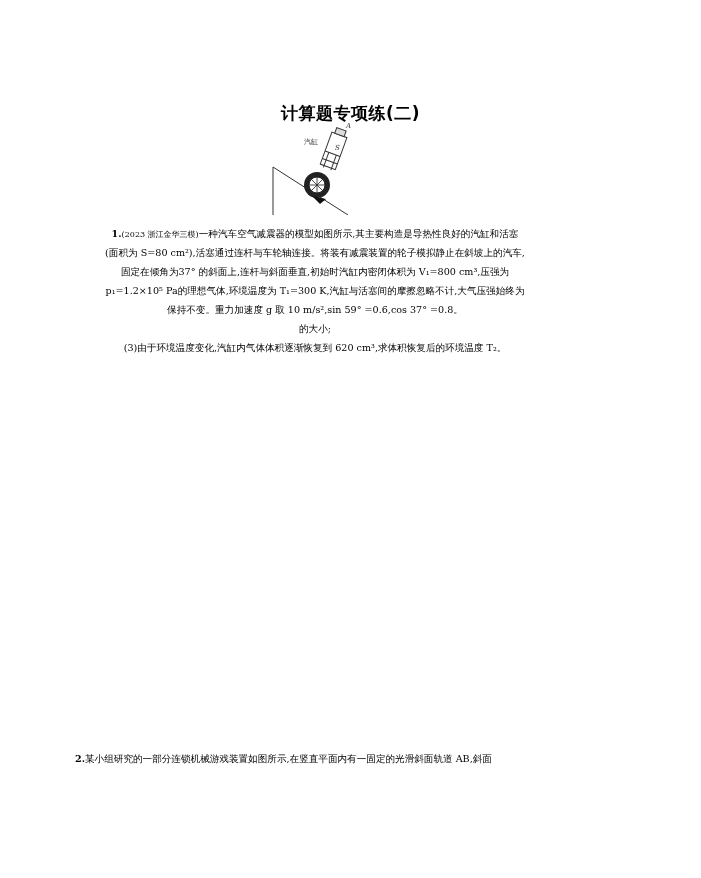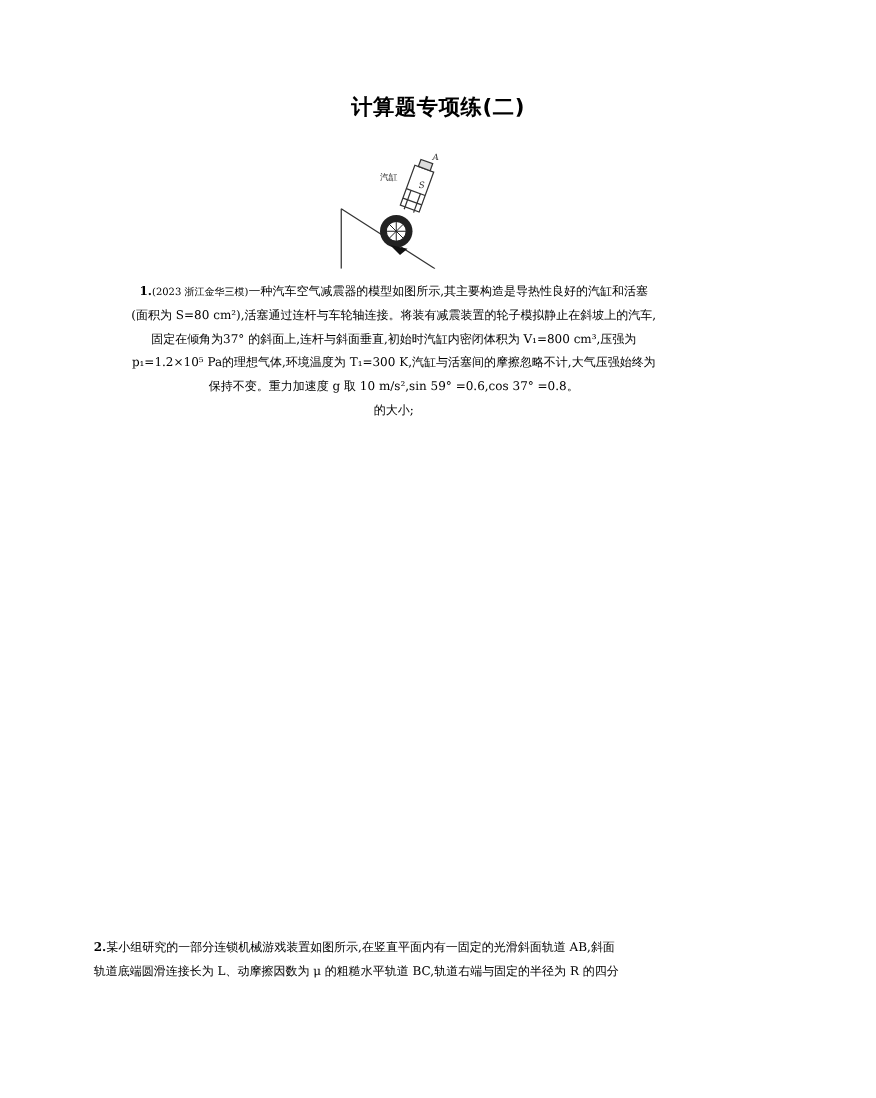--- a/index.html
+++ b/index.html
@@ -1,18 +1,18 @@
 <!DOCTYPE html>
 <html><head>
 <meta charset="utf-8">
 <style>
   html, body { margin:0; padding:0; background:#ffffff; }
   body { width:701px; height:878px; position:relative; overflow:hidden;
          font-family:"DejaVu Serif", serif; color:#000; }
-  .title { position:absolute; left:0; width:701px; top:74px; text-align:center;
+  .title { position:absolute; left:0; width:701px; top:102px; text-align:center;
            font-family:"DejaVu Sans", sans-serif; font-weight:bold; font-size:17px; letter-spacing:0.5px; }
   .figure { position:absolute; left:268px; top:120px; width:100px; height:95px; }
   .para { position:absolute; left:75px; width:480px; font-size:9.6px; line-height:19px; }
   .line { white-space:nowrap; height:19px; }
   .qnum { font-weight:bold; }
   .src { font-size:8px; }
 </style>
 </head>
 <body>
 
@@ -48,18 +48,18 @@
   </svg>
 </div>
 
 <div class="para" style="top:224px;text-align:center;">
   <div class="line"><span class="qnum">1.</span><span class="src">(2023 浙江金华三模)</span><span>一种汽车空气减震器的模型如图所示,其主要构造是导热性良好的汽缸和活塞</span></div>
   <div class="line">(面积为 S=80 cm²),活塞通过连杆与车轮轴连接。将装有减震装置的轮子模拟静止在斜坡上的汽车,</div>
   <div class="line">固定在倾角为37° 的斜面上,连杆与斜面垂直,初始时汽缸内密闭体积为 V₁=800 cm³,压强为</div>
   <div class="line">p₁=1.2×10⁵ Pa的理想气体,环境温度为 T₁=300 K,汽缸与活塞间的摩擦忽略不计,大气压强始终为</div>
   <div class="line">保持不变。重力加速度 g 取 10 m/s²,sin 59° =0.6,cos 37° =0.8。</div>
   <div class="line">的大小;</div>
+  <div class="line">(3)由于环境温度变化,汽缸内气体体积逐渐恢复到 620 cm³,求体积恢复后的环境温度 T₂。</div>
 </div>
 
 <div class="para" style="top:749px;">
   <div class="line"><span class="qnum">2.</span><span>某小组研究的一部分连锁机械游戏装置如图所示,在竖直平面内有一固定的光滑斜面轨道 AB,斜面</span></div>
-  <div class="line">轨道底端圆滑连接长为 L、动摩擦因数为 μ 的粗糙水平轨道 BC,轨道右端与固定的半径为 R 的四分</div>
 </div>
 
 </body></html>

